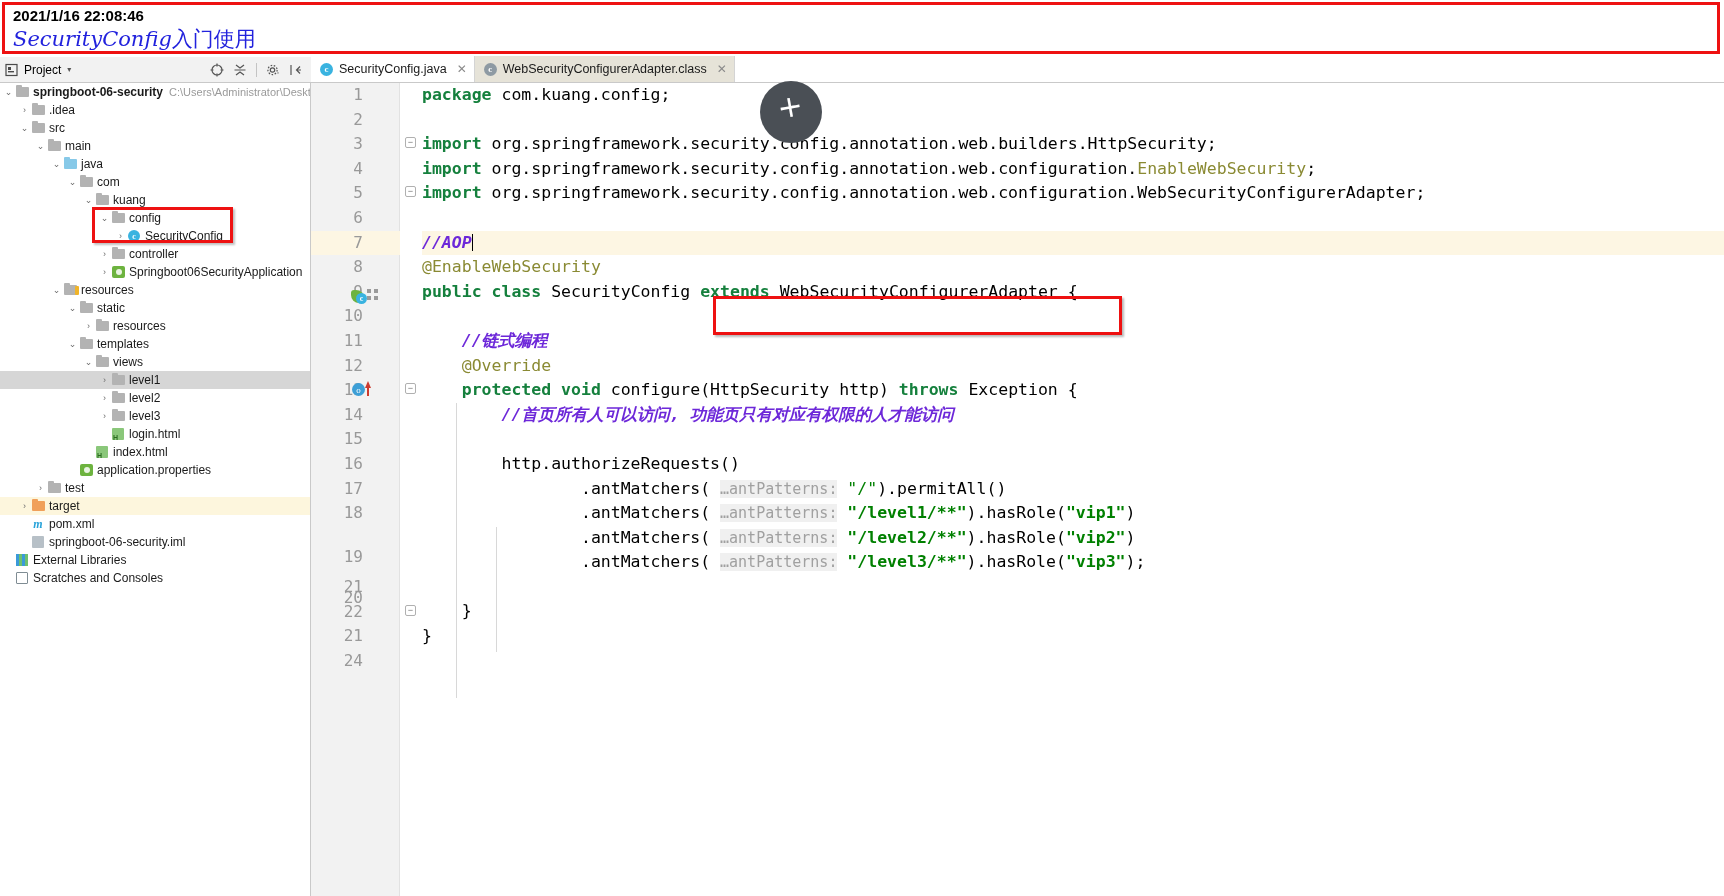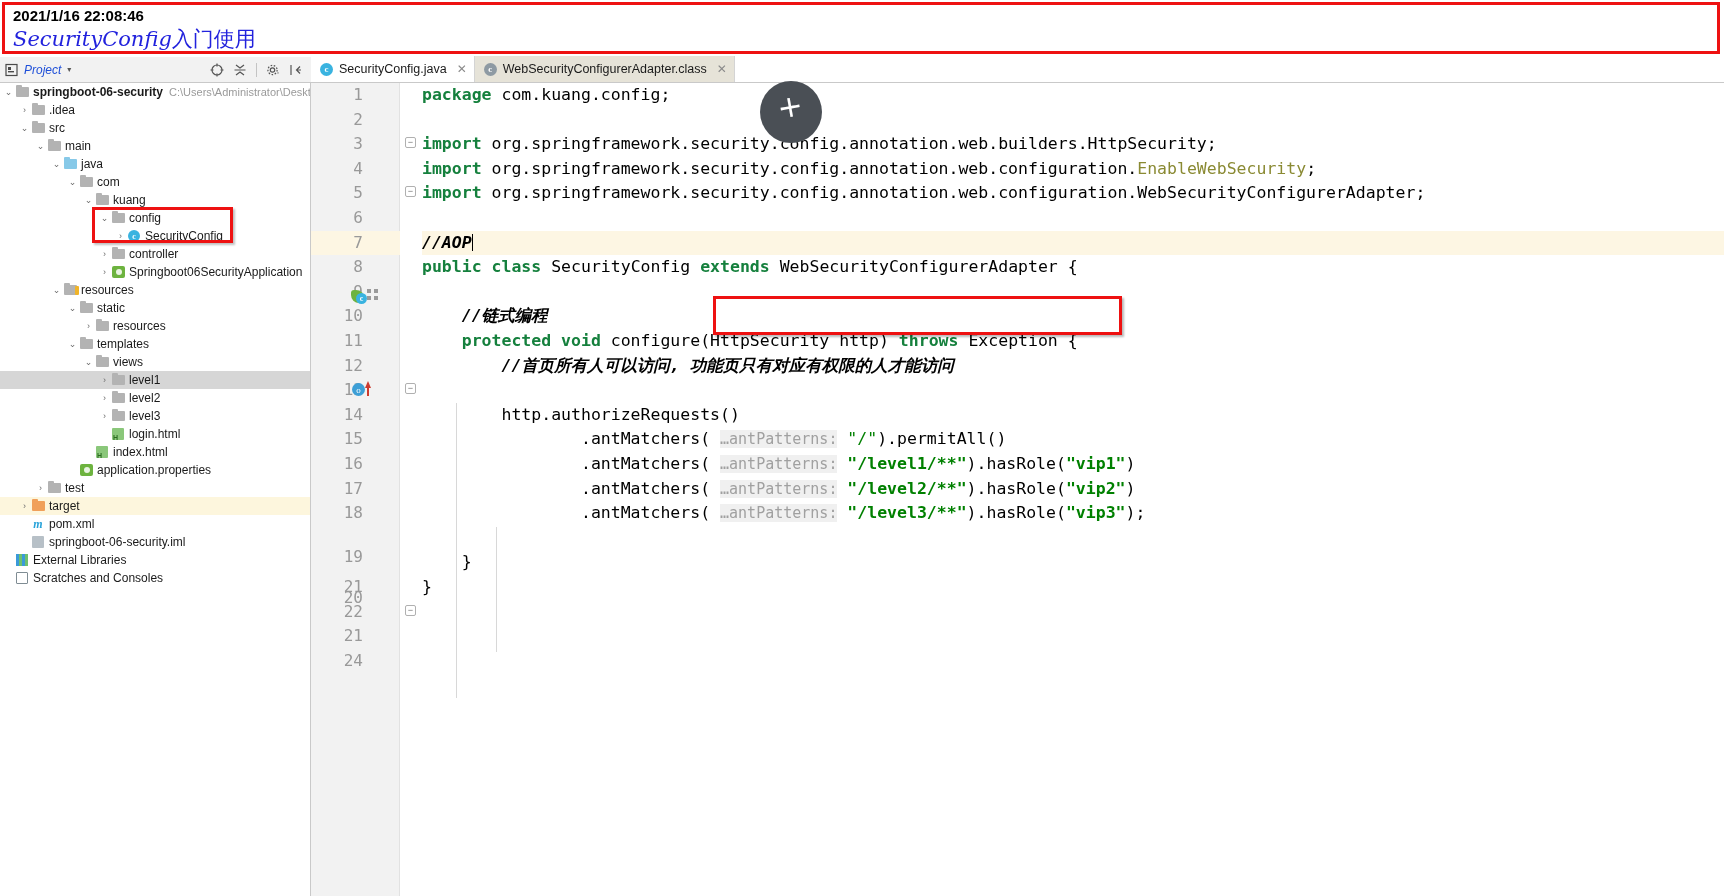--- a/index.html
+++ b/index.html
@@ -36,21 +36,21 @@
   
   .ide { position: absolute; left: 0; top: 57px; width: 1724px; height: 839px; background: #ffffff; }
 
   
   .proj-bar {
     position: absolute; left:0; top:0; width: 311px; height: 26px;
     background: #f2f2f2; border-bottom: 1px solid #c9c9c9;
     display:flex; align-items:center; padding: 0 4px;
   }
   .proj-bar .pb-icon { width:15px; height:15px; margin-right:5px; display:flex; align-items:center; justify-content:center; color:#4a4a4a; }
-  .proj-label { font-size:12px; color:#1d4ed8;font-style:italic; }
+  .proj-label { font-size:12px; color:#000000; }
   .pb-caret { font-size: 8px; color:#555; margin-left:6px; }
   .pb-right { margin-left:auto; display:flex; align-items:center; gap:9px; padding-right:4px; }
   .pb-right span { color:#555; display:flex; align-items:center; }
   .pb-sep { width:1px; height:14px; background:#c4c4c4; }
 
   
   .tabstrip {
     position:absolute; left:311px; top:0; right:0; height:26px;
     background:#ffffff; border-bottom:1px solid #c9c9c9;
     display:flex; align-items:flex-end;
@@ -138,21 +138,21 @@
   }
   .ln {
     position:absolute; right:0; width:89px; text-align:right; padding-right:37px;
     color:#999999; font-family:"DejaVu Sans Mono", monospace;
     font-size:16px; line-height:24.6px;
   }
   .hl-line { background:#fdf6e3; }
 
   .kw { color:#15803d; font-weight:bold; }
   .ann { color:#8a8a33; }
-  .cmt-b { color:#000000; font-style:italic; font-weight:bold; }
+  .cmt-b { color:#6d28d9; font-style:italic; font-weight:bold; }
   .str { color:#008000; font-weight:bold; }
   .str-p { color:#008000; }
   .hint { color:#a0a0a0; background:#f0f0f0; font-size:15px; }
 
   .caret { display:inline-block; width:1.5px; height:17px; background:#000; vertical-align:-3px; }
   .run-icon {
     position:absolute; width:17px; height:15px;
   }
   .run-icon .leafy { position:absolute; left:0; top:1px; width:13px; height:13px; background:#6db33f; border-radius:3px 8px 3px 8px;}
   .run-icon .cbadge { position:absolute; left:5px; top:4px; width:11px; height:11px; border-radius:50%; background:#39b3e0; color:#fff; font-size:8px; font-weight:bold; display:flex;align-items:center;justify-content:center;font-family:"Liberation Serif",serif;}
@@ -489,23 +489,25 @@
       <div class="fold-col"></div>
       <div class="code-area">
         <div id="code-lines">
             <div class="line"><span class="kw">package </span><span>com.kuang.config;</span></div>
             <div class="line">&nbsp;</div>
             <div class="line"><span class="kw">import </span><span>org.springframework.security.config.annotation.web.builders.HttpSecurity;</span></div>
             <div class="line"><span class="kw">import </span><span>org.springframework.security.config.annotation.web.configuration.</span><span class="ann">EnableWebSecurity</span><span>;</span></div>
             <div class="line"><span class="kw">import </span><span>org.springframework.security.config.annotation.web.configuration.WebSecurityConfigurerAdapter;</span></div>
             <div class="line">&nbsp;</div>
             <div class="line hl-line"><span class="cmt-b">//AOP</span><span class="caret"></span></div>
+            <div class="line"><span class="ann">@EnableWebSecurity</span></div>
             <div class="line"><span class="kw">public </span><span class="kw">class </span><span>SecurityConfig </span><span class="kw">extends </span><span>WebSecurityConfigurerAdapter </span><span>{</span></div>
             <div class="line">&nbsp;</div>
             <div class="line"><span class="cmt-b">    //链式编程</span></div>
+            <div class="line"><span class="ann">    @Override</span></div>
             <div class="line"><span class="kw">    protected </span><span class="kw">void </span><span>configure(HttpSecurity http) </span><span class="kw">throws </span><span>Exception {</span></div>
             <div class="line"><span class="cmt-b">        //首页所有人可以访问, 功能页只有对应有权限的人才能访问</span></div>
             <div class="line">&nbsp;</div>
             <div class="line"><span>        http.authorizeRequests()</span></div>
             <div class="line"><span>                .antMatchers( </span><span class="hint">…antPatterns:</span><span> </span><span class="str-p">"/"</span><span>).permitAll()</span></div>
             <div class="line"><span>                .antMatchers( </span><span class="hint">…antPatterns:</span><span> </span><span class="str">"/level1/**"</span><span>).hasRole(</span><span class="str">"vip1"</span><span>)</span></div>
             <div class="line"><span>                .antMatchers( </span><span class="hint">…antPatterns:</span><span> </span><span class="str">"/level2/**"</span><span>).hasRole(</span><span class="str">"vip2"</span><span>)</span></div>
             <div class="line"><span>                .antMatchers( </span><span class="hint">…antPatterns:</span><span> </span><span class="str">"/level3/**"</span><span>).hasRole(</span><span class="str">"vip3"</span><span>);</span></div>
             <div class="line">&nbsp;</div>
             <div class="line"><span>    }</span></div>

